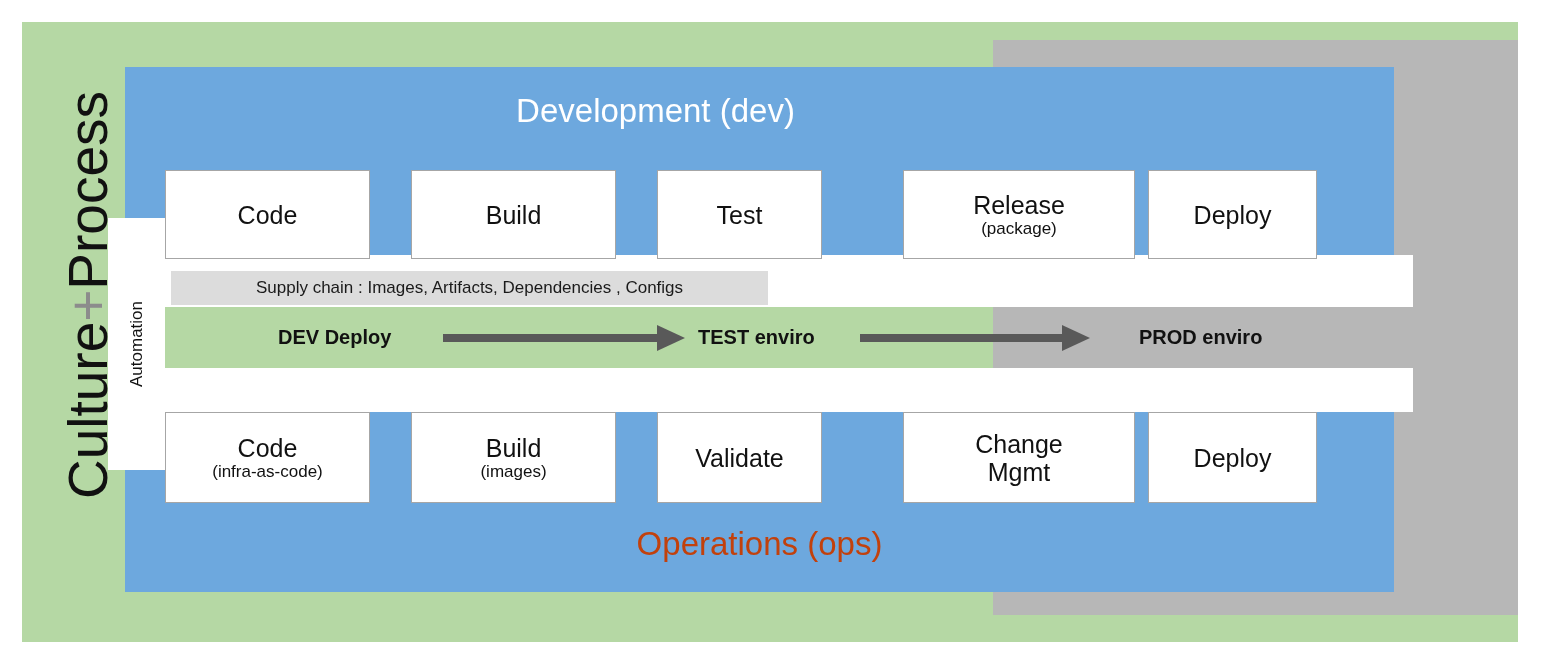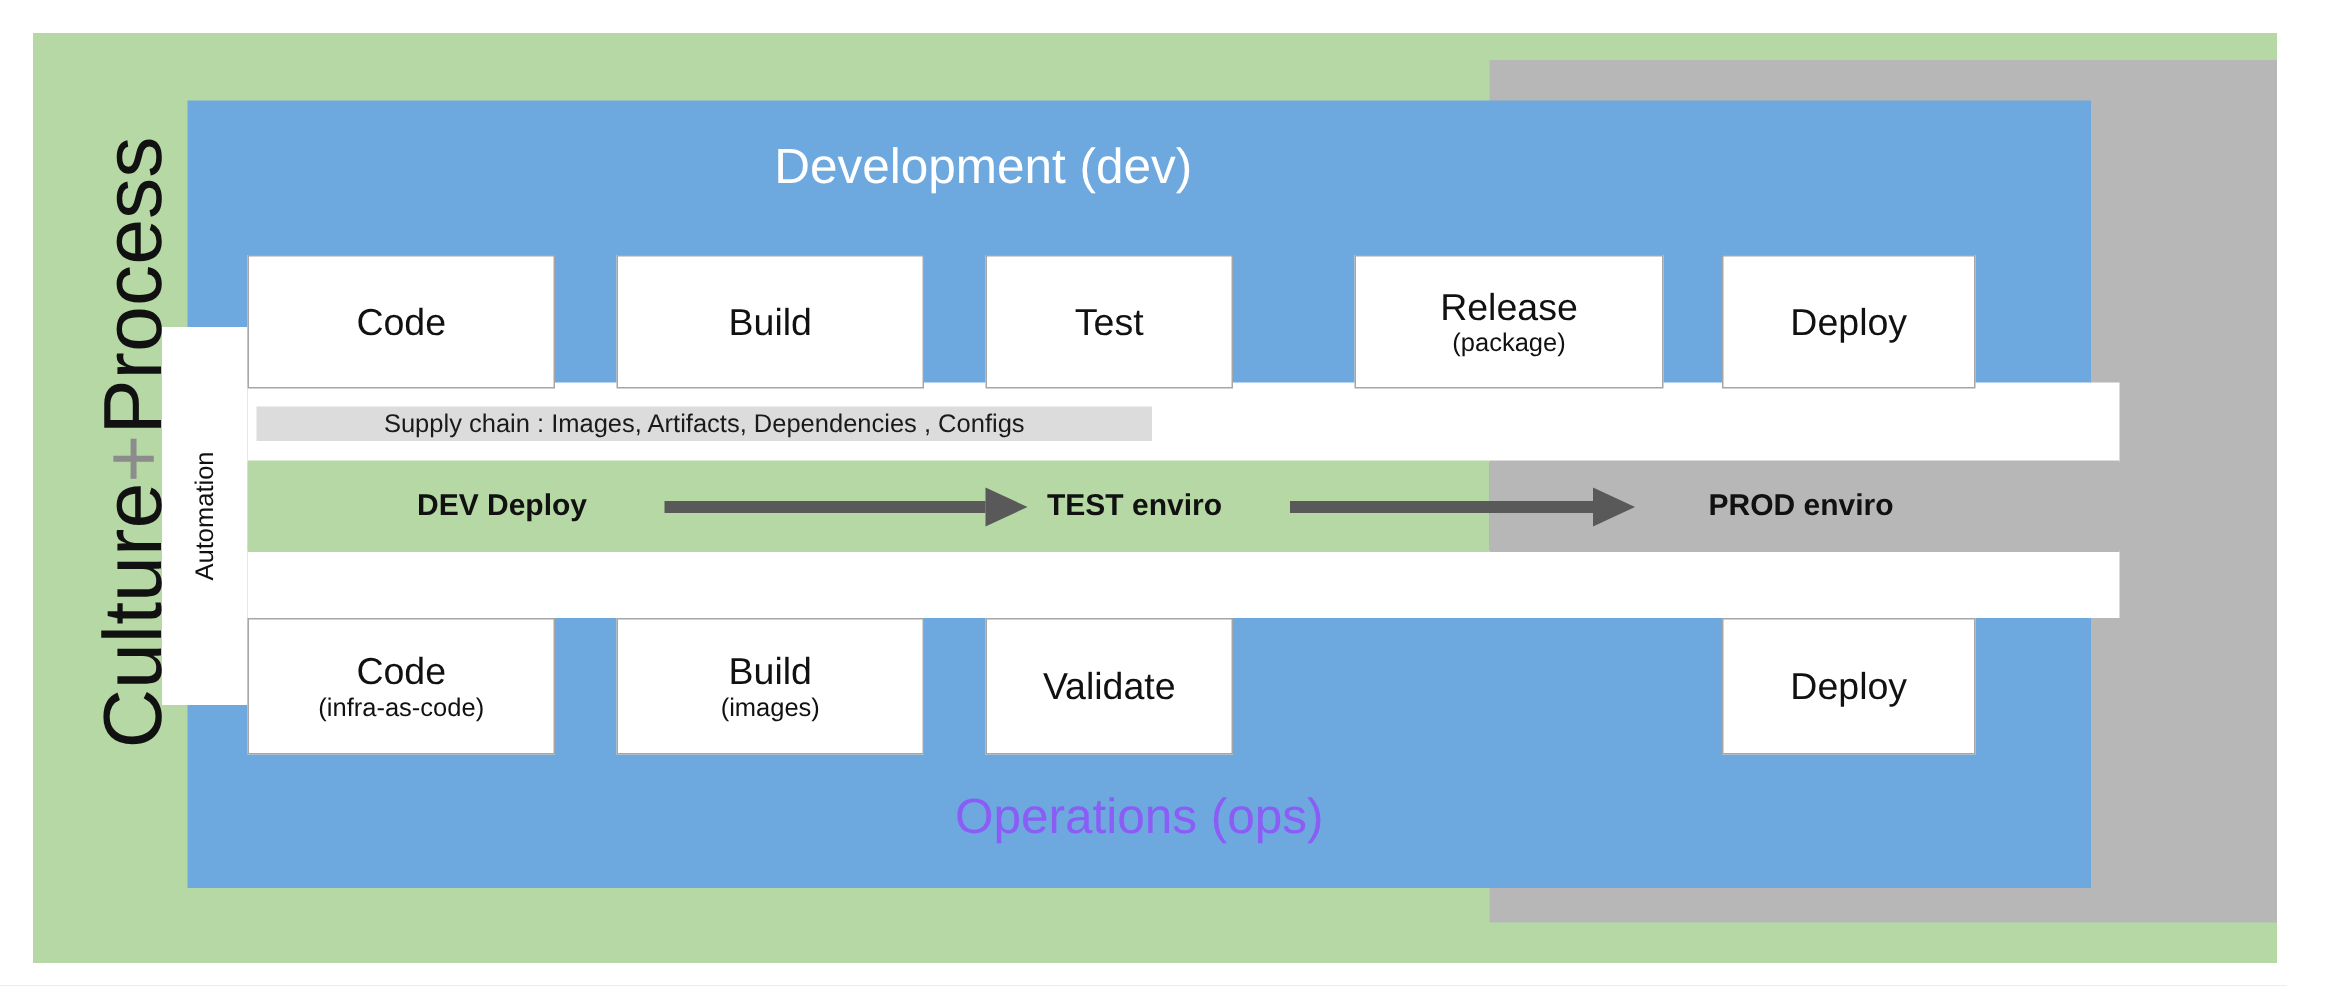--- a/index.html
+++ b/index.html
@@ -14,21 +14,21 @@
   .gray-label{position:absolute;left:1430px;top:40px;width:575px;height:60px;
       transform:rotate(-90deg);transform-origin:0 0;
       display:flex;align-items:center;justify-content:center;
       color:#ffffff;font-size:37px;letter-spacing:0.2px;white-space:nowrap;}
 
   
   .blue-panel{position:absolute;left:125px;top:67px;width:1269px;height:525px;background:#6da8de;}
   .dev-title{position:absolute;left:125px;top:92px;width:1061px;text-align:center;
       color:#ffffff;font-size:33px;}
   .ops-title{position:absolute;left:125px;top:525px;width:1269px;text-align:center;
-      color:#8b5cf6;font-size:33px;}
+      color:#c2410c;font-size:33px;}
 
   
   .white-band{position:absolute;background:#ffffff;}
   .band-top{left:165px;top:255px;width:1248px;height:53px;}
   .band-bottom{left:165px;top:367px;width:1248px;height:45px;}
 
   
   .env-strip-green{position:absolute;left:165px;top:307px;width:828px;height:61px;background:#b5d8a4;}
   .env-strip-gray{position:absolute;left:993px;top:307px;width:420px;height:61px;background:#b7b7b7;}
   .env-label{position:absolute;top:307px;height:61px;display:flex;align-items:center;
@@ -44,21 +44,21 @@
       border-top:13px solid transparent;border-bottom:13px solid transparent;
       border-left:28px solid #595959;}
   .arrow-1{left:443px;width:242px;}
   .arrow-1 .shaft{width:214px;}
   .arrow-1 .head{left:214px;}
   .arrow-2{left:860px;width:230px;}
   .arrow-2 .shaft{width:202px;}
   .arrow-2 .head{left:202px;}
 
   
-  .supply-bar{position:absolute;left:171px;top:271px;width:597px;height:23px;
+  .supply-bar{position:absolute;left:171px;top:271px;width:597px;height:34px;
       background:#dcdcdc;display:flex;align-items:center;justify-content:center;}
   .supply-bar span{font-size:17px;color:#1a1a1a;white-space:nowrap;}
 
   
   .automation-panel{position:absolute;left:108px;top:218px;width:57px;height:252px;background:#ffffff;}
   .automation-label{position:absolute;left:112px;top:470px;width:252px;height:49px;
       transform:rotate(-90deg);transform-origin:0 0;
       display:flex;align-items:center;justify-content:center;
       font-size:17px;color:#111111;white-space:nowrap;}
 
@@ -66,21 +66,21 @@
   .stage{position:absolute;background:#ffffff;border:1.5px solid #a6a6a6;
       display:flex;flex-direction:column;align-items:center;justify-content:center;
       box-sizing:border-box;}
   .stage .main{font-size:25px;color:#111111;line-height:1.12;text-align:center;}
   .stage .sub{font-size:17px;color:#111111;line-height:1.15;text-align:center;}
   .row-top{top:170px;height:89px;}
   .row-bottom{top:412px;height:91px;}
   .col-1{left:165px;width:205px;}
   .col-2{left:411px;width:205px;}
   .col-3{left:657px;width:165px;}
-  .col-4{left:903px;width:206px;align-items:center;}
+  .col-4{left:903px;width:232px;align-items:center;}
   .col-5{left:1148px;width:169px;}
 </style>
 </head>
 <body>
 
 <div id="canvas">
 
   <div class="green-panel"></div>
 
   <div style="position:absolute;left:52px;top:530px;width:470px;height:72px;
@@ -150,18 +150,22 @@
     <div class="sub">(infra-as-code)</div>
   </div>
   <div class="stage row-bottom col-2">
     <div class="main">Build</div>
     <div class="sub">(images)</div>
   </div>
   <div class="stage row-bottom col-3">
     <div class="main">Validate</div>
     <div class="sub"></div>
   </div>
+  <div class="stage row-bottom col-4">
+    <div class="main">Change</div>
+    <div class="main">Mgmt</div>
+  </div>
   <div class="stage row-bottom col-5">
     <div class="main">Deploy</div>
     <div class="sub"></div>
   </div>
 
 </div>
 
 </body></html>

